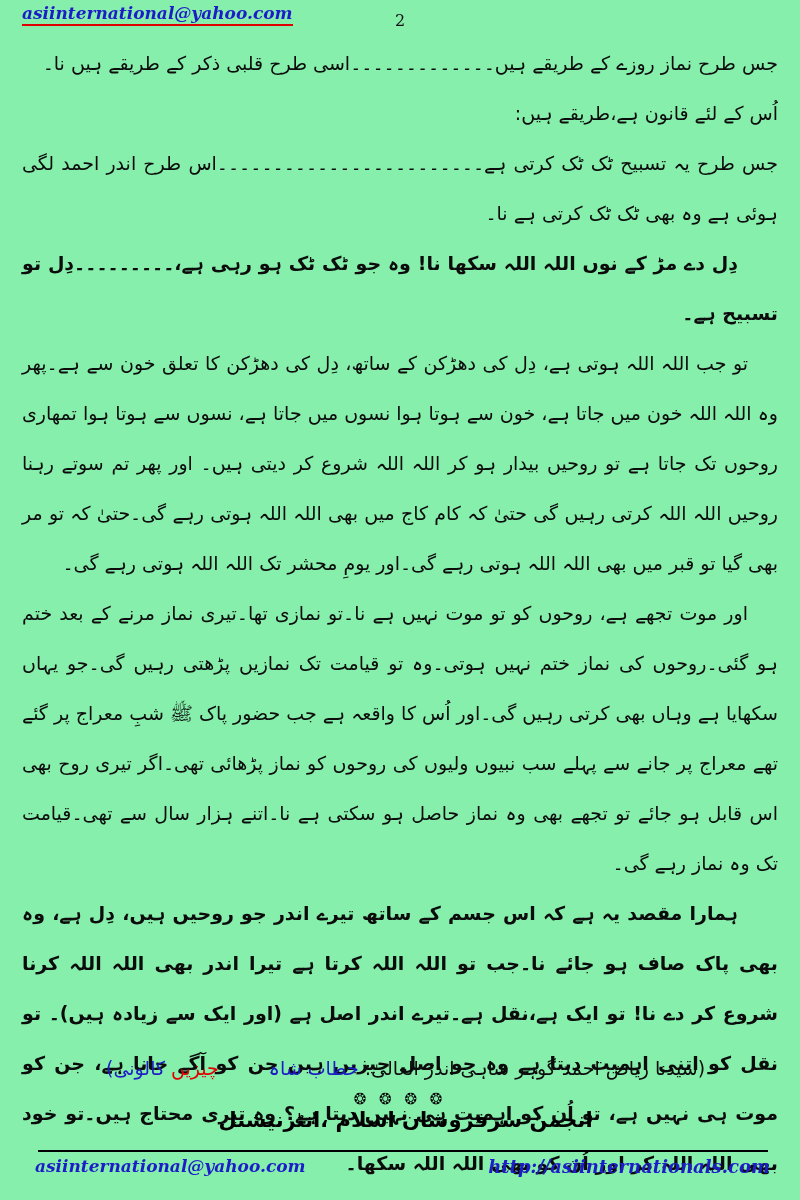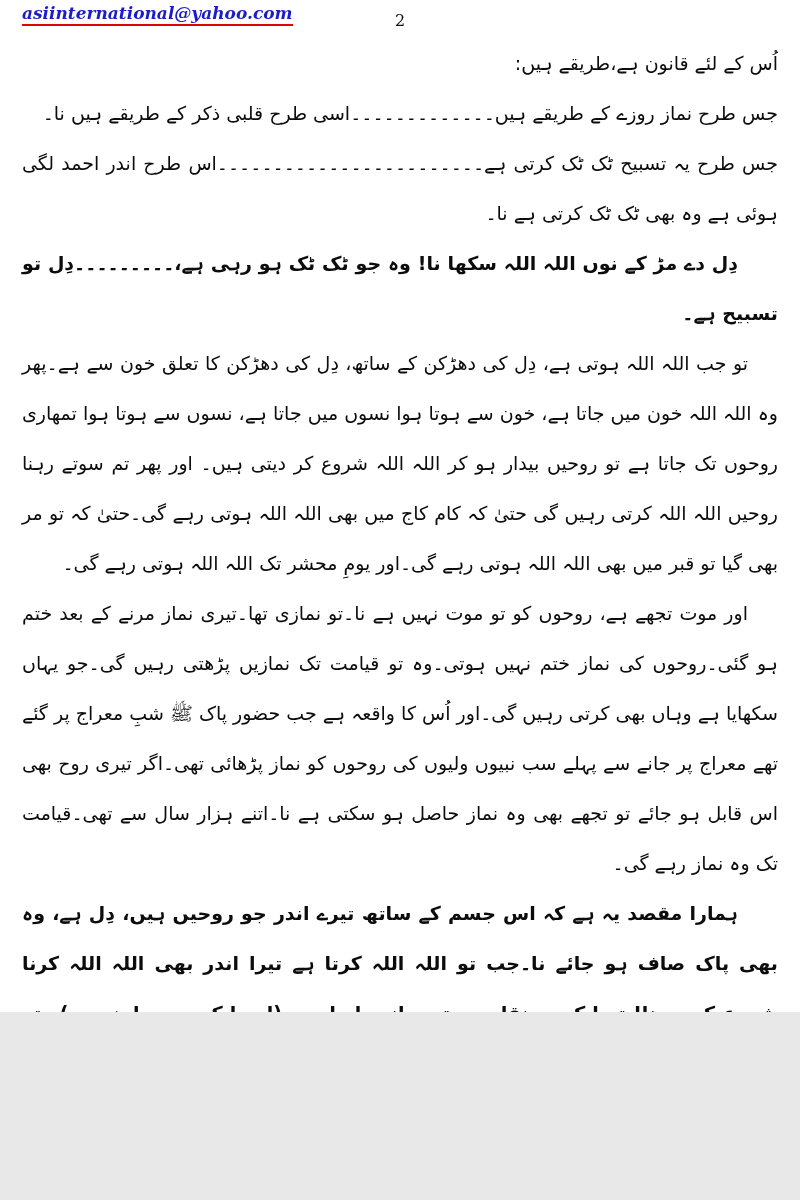--- a/index.html
+++ b/index.html
@@ -1,20 +1,20 @@
 <!DOCTYPE html>
 <html lang="ur"><head>
 <meta charset="utf-8">
 <style>
   html,body{margin:0;padding:0;background:#e8e8e8;}
   .page{
     position:relative;
-    width:800px;height:1012px;
+    width:800px;height:1200px;
     margin:0 auto;
-    background:#ffffff;
+    background:#86efac;
     font-family:"DejaVu Sans",sans-serif;
     overflow:hidden;
   }
   
   .header-email{
     position:absolute;top:3px;left:22px;
     font-family:"DejaVu Serif","Liberation Serif",serif;
     font-style:italic;font-weight:bold;
     font-size:17px;color:#1d1dc8;
     border-bottom:2px solid #e00000;
@@ -88,22 +88,22 @@
 </head>
 <body>
 
 <div class="page">
 
   <a class="header-email" href="#">asiinternational@yahoo.com</a>
 
   <div class="page-number">2</div>
 
   <div class="urdu-body">
+    <p>جس طرح نماز روزے کے طریقے ہیں۔۔۔۔۔۔۔۔۔۔۔۔۔اسی طرح قلبی ذکر کے طریقے ہیں نا۔</p>
     <p>اُس کے لئے قانون ہے،طریقے ہیں:</p>
-    <p>جس طرح نماز روزے کے طریقے ہیں۔۔۔۔۔۔۔۔۔۔۔۔۔اسی طرح قلبی ذکر کے طریقے ہیں نا۔</p>
     <p>جس طرح یہ تسبیح ٹک ٹک کرتی ہے۔۔۔۔۔۔۔۔۔۔۔۔۔۔۔۔۔۔۔۔۔۔۔۔اس طرح اندر احمد لگی ہوئی ہے وہ بھی ٹک ٹک کرتی ہے نا۔</p>
     <p class="p-ind40">دِل دے مڑ کے نوں اللہ اللہ سکھا نا! وہ جو ٹک ٹک ہو رہی ہے،۔۔۔۔۔۔۔۔۔دِل تو تسبیح ہے۔</p>
     <p class="p-ind30">تو جب اللہ اللہ ہوتی ہے، دِل کی دھڑکن کے ساتھ، دِل کی دھڑکن کا تعلق خون سے ہے۔پھر وہ اللہ اللہ خون میں جاتا ہے،  خون سے ہوتا ہوا نسوں میں جاتا ہے،  نسوں سے ہوتا ہوا تمھاری روحوں تک جاتا ہے تو روحیں بیدار ہو کر اللہ اللہ شروع کر دیتی ہیں۔  اور پھر تم سوتے رہنا روحیں اللہ اللہ کرتی رہیں گی حتیٰ کہ کام کاج میں بھی اللہ اللہ ہوتی رہے گی۔حتیٰ کہ تو مر بھی گیا تو قبر میں بھی اللہ اللہ ہوتی رہے گی۔اور یومِ محشر تک اللہ اللہ ہوتی رہے گی۔</p>
     <p class="p-ind30">اور موت تجھے ہے،   روحوں کو تو موت نہیں ہے نا۔تو نمازی تھا۔تیری نماز مرنے کے بعد ختم ہو گئی۔روحوں کی نماز ختم نہیں ہوتی۔وہ تو قیامت تک نمازیں پڑھتی رہیں گی۔جو یہاں سکھایا ہے وہاں بھی کرتی رہیں گی۔اور اُس کا واقعہ ہے جب حضور پاک ﷺ شبِ معراج پر گئے تھے معراج پر جانے سے پہلے سب نبیوں ولیوں کی روحوں کو نماز پڑھائی تھی۔اگر تیری روح بھی اس قابل ہو جائے تو تجھے بھی وہ نماز حاصل ہو سکتی ہے نا۔اتنے ہزار سال سے تھی۔قیامت تک وہ نماز رہے گی۔</p>
     <p class="p-ind40">ہمارا مقصد یہ ہے کہ اس جسم کے ساتھ تیرے اندر جو روحیں ہیں، دِل ہے،  وہ بھی پاک صاف ہو جائے نا۔جب تو اللہ اللہ کرتا ہے تیرا اندر بھی اللہ اللہ کرنا شروع کر دے نا!  تو ایک ہے،نقل ہے۔تیرے اندر اصل ہے (اور ایک سے زیادہ ہیں)۔ تو نقل کو اتنی اہمیت دیتا ہے وہ جو اصل چیزیں ہیں جن کو آگے جانا ہے،  جن کو موت ہی نہیں ہے،  تو اُن کو اہمیت ہی نہیں دیتا ہے؟ وہ تیری محتاج ہیں۔تو خود بھی اللہ اللہ کر اور اُن کو بھی اللہ اللہ سکھا۔</p>
 
   </div>
 
   <div class="attribution">
     <span>(سیدنا ریاض احمد گوہر شاہی اندرُ العالیٰ:  </span><span class="attr-blue">خطاب شاہ </span><span class="attr-red">چیزیں</span><span class="attr-blue"> کالونی)</span>

